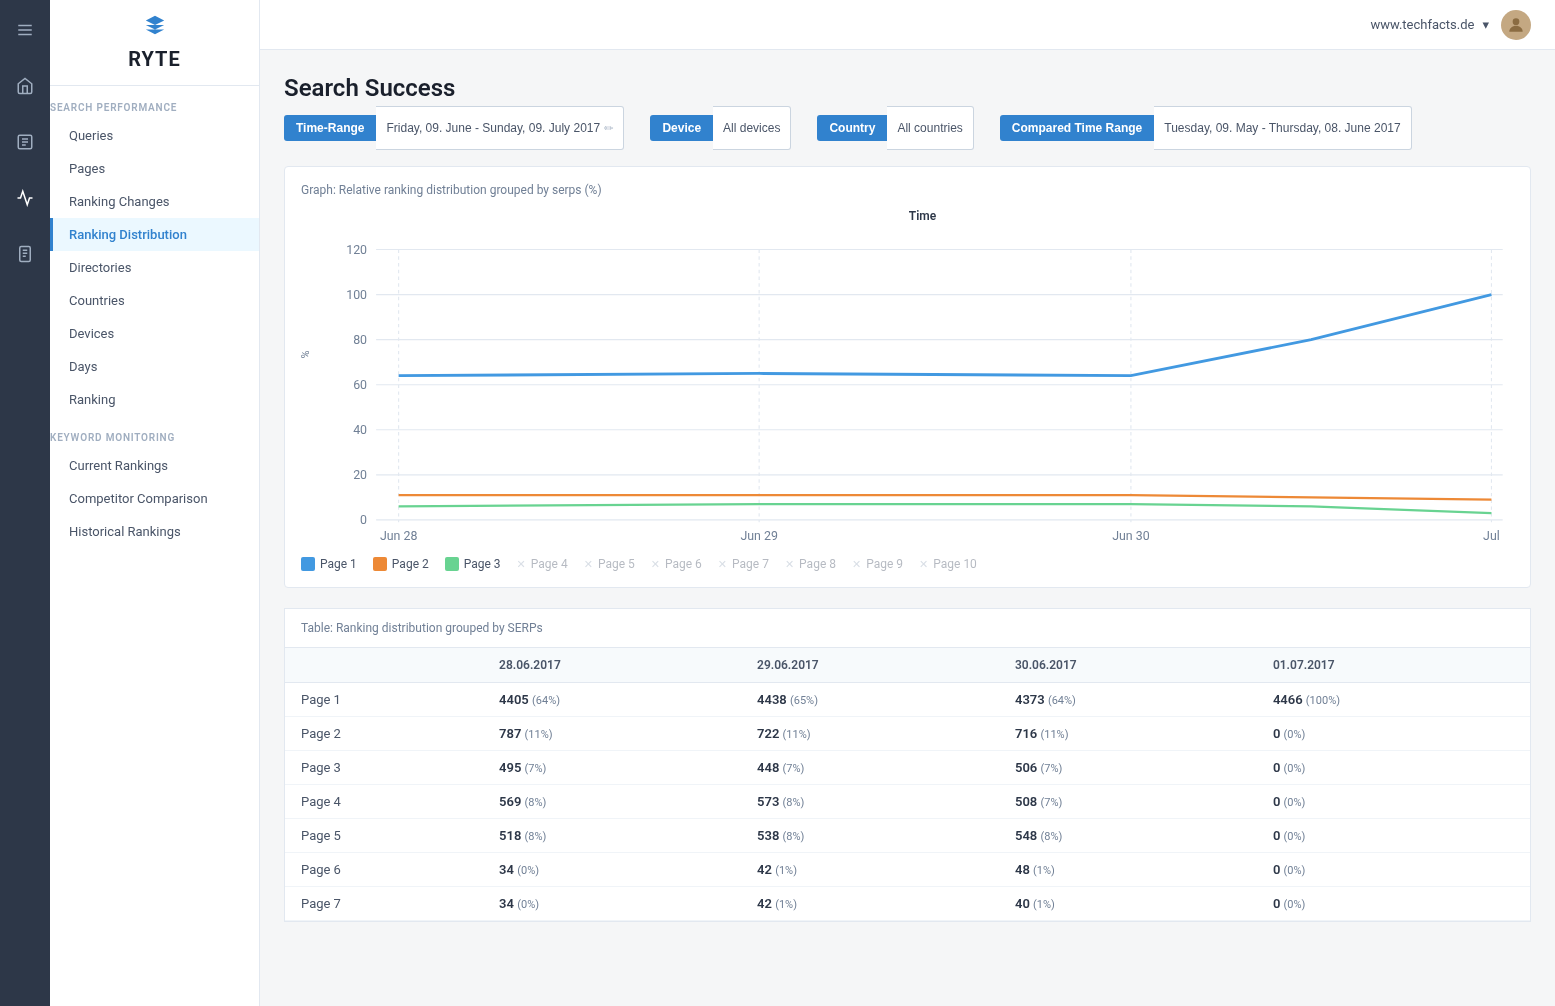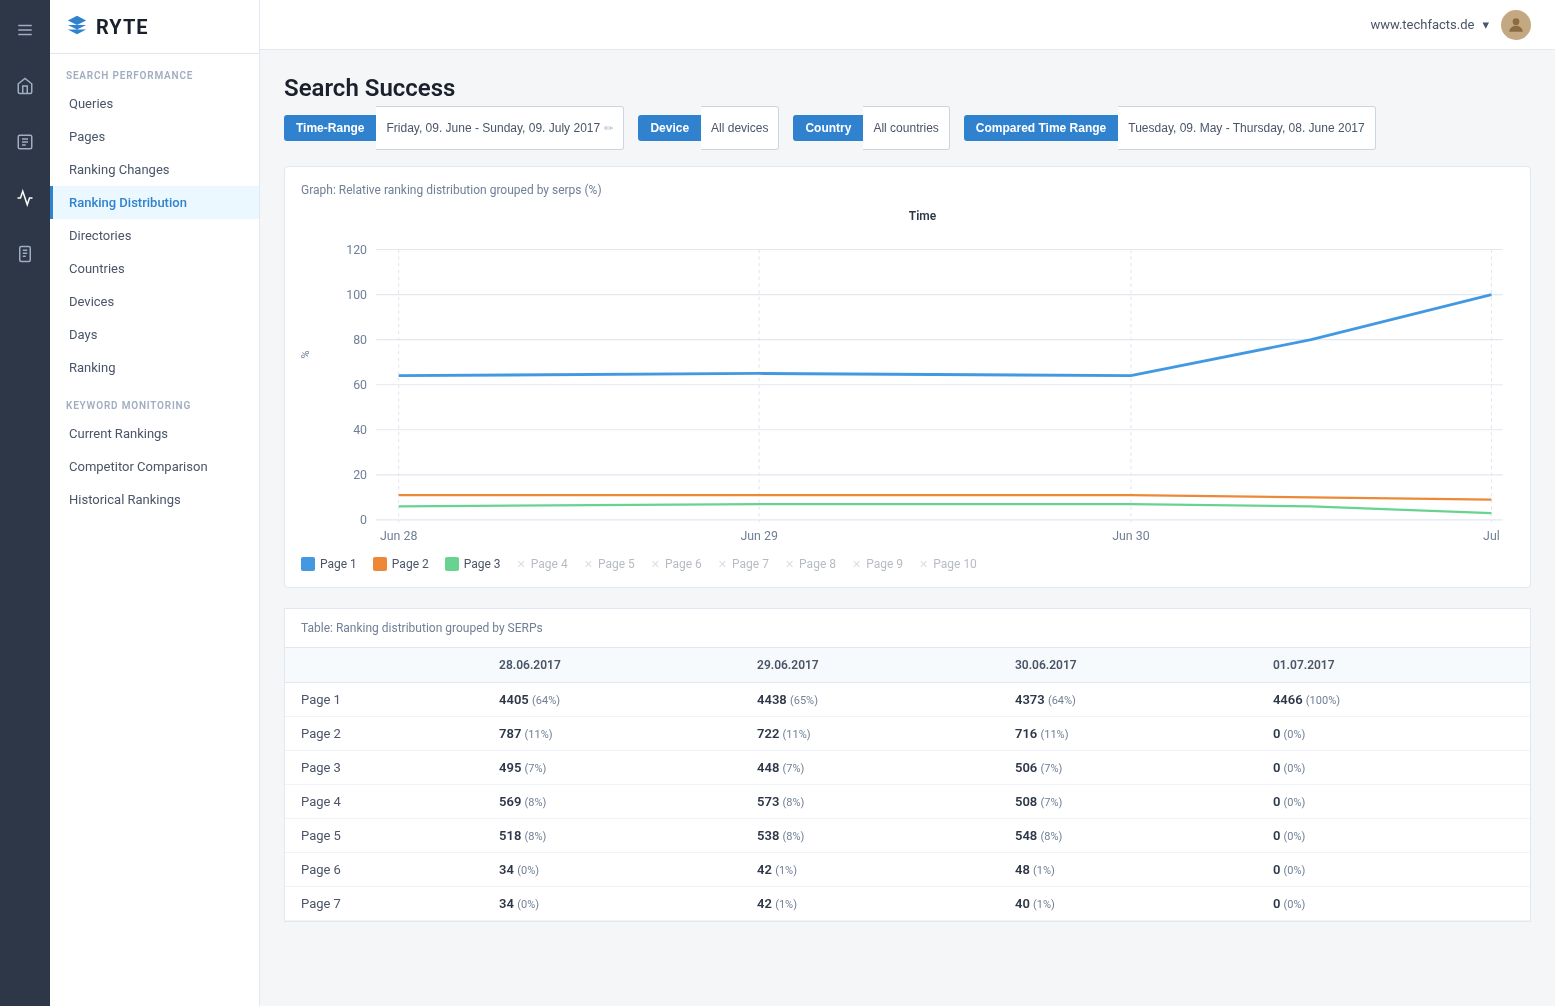--- a/index.html
+++ b/index.html
@@ -34,34 +34,35 @@
       flex-direction: column;
       flex-shrink: 0;
       overflow-y: auto;
     }
     .left-nav .logo-area {
       padding: 14px 16px;
       border-bottom: 1px solid #e2e8f0;
       display: flex;
       align-items: center;
       gap: 8px;
+      flex-direction: column;
     }
     .left-nav .logo-text {
       font-size: 20px;
       font-weight: 700;
       color: #1a202c;
       letter-spacing: 1px;
     }
     .nav-section-label {
       font-size: 10px;
       font-weight: 600;
       color: #a0aec0;
       letter-spacing: 0.8px;
       text-transform: uppercase;
-      padding: 16px 16px 6px 16px;
+      padding: 16px 16px 6px 0;
     }
     .nav-item {
       padding: 9px 16px;
       cursor: pointer;
       color: #4a5568;
       font-size: 13px;
       border-left: 3px solid transparent;
     }
     .nav-item.active {
       color: #3182ce;
@@ -115,21 +116,21 @@
       font-size: 24px;
       font-weight: 600;
       color: #1a202c;
       margin-bottom: 4px;
     }
 
     
     .filter-bar {
       display: flex;
       align-items: center;
-      gap: 8px;
+      gap: 20px;
       flex-wrap: wrap;
       margin-bottom: 16px;
     }
     .filter-group {
       display: flex;
       align-items: center;
       margin-right: 6px;
     }
     .filter-label-btn {
       background: #3182ce;

